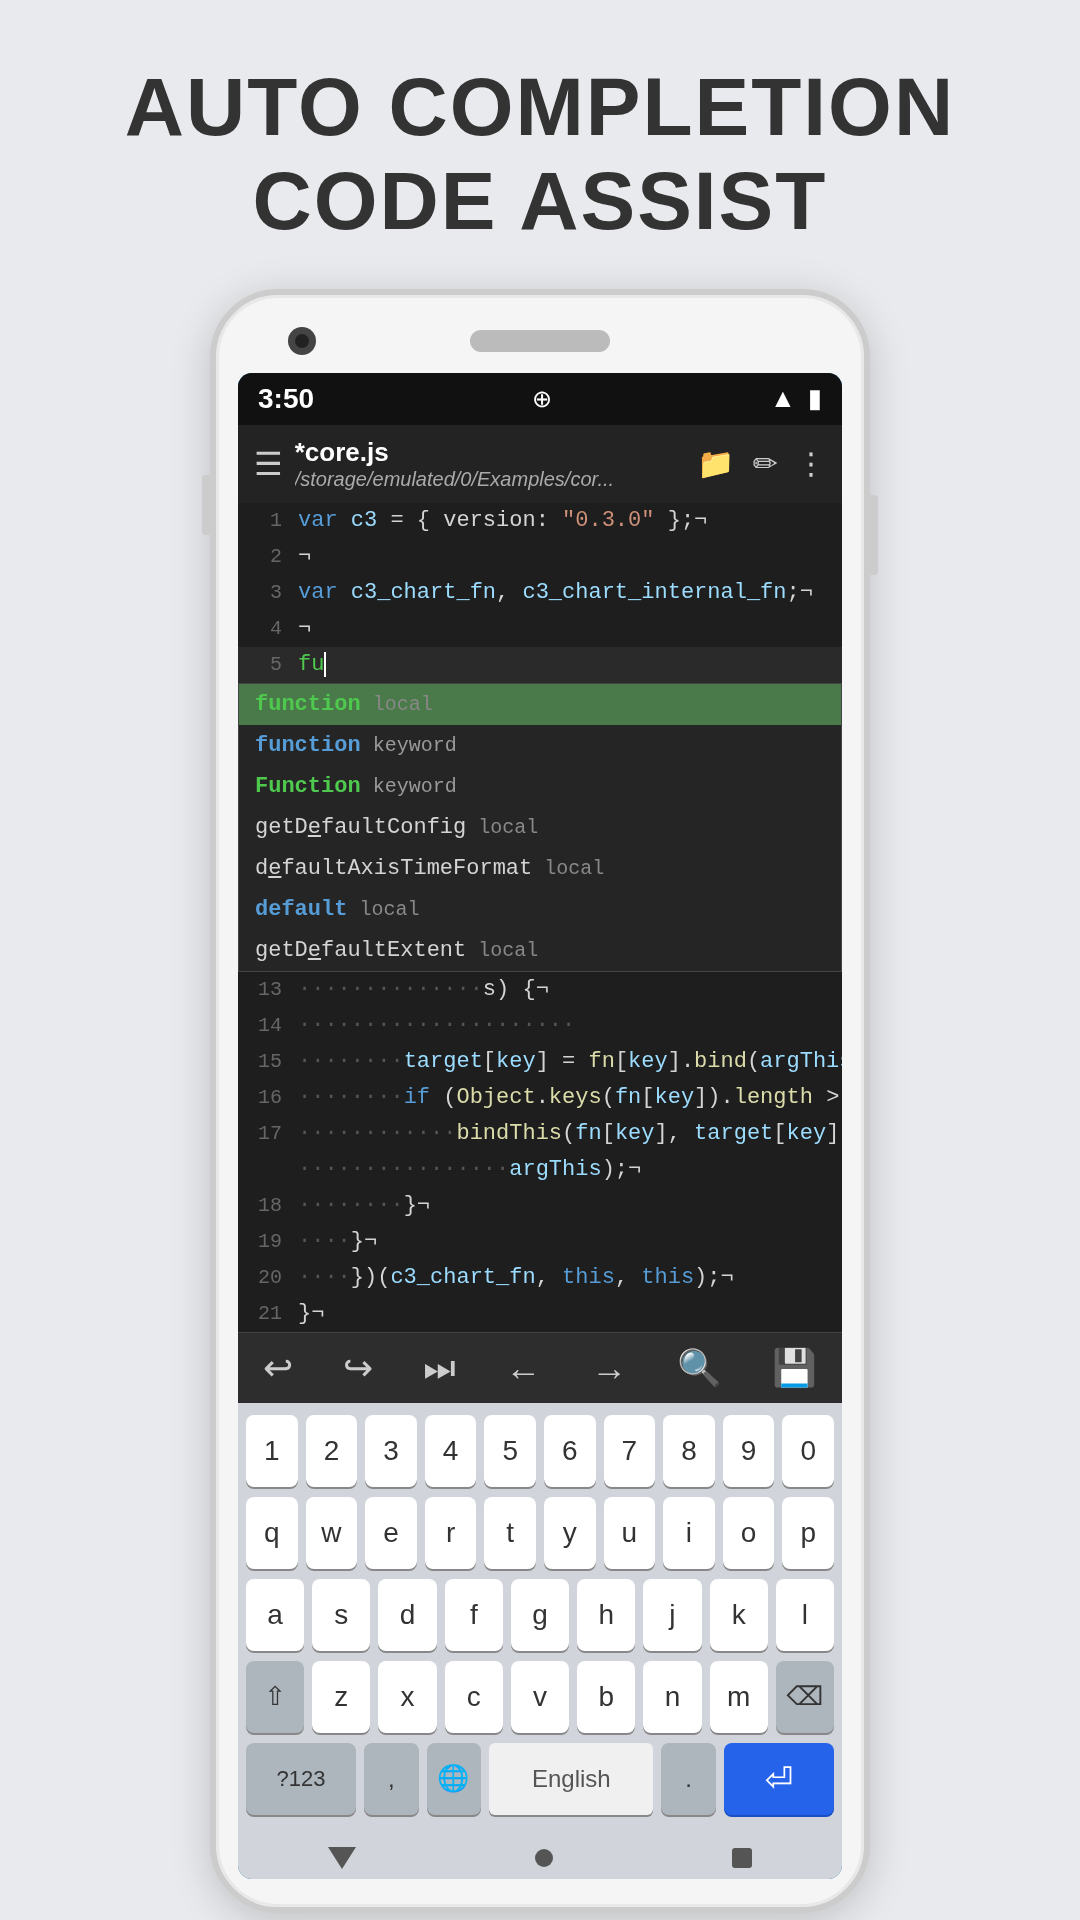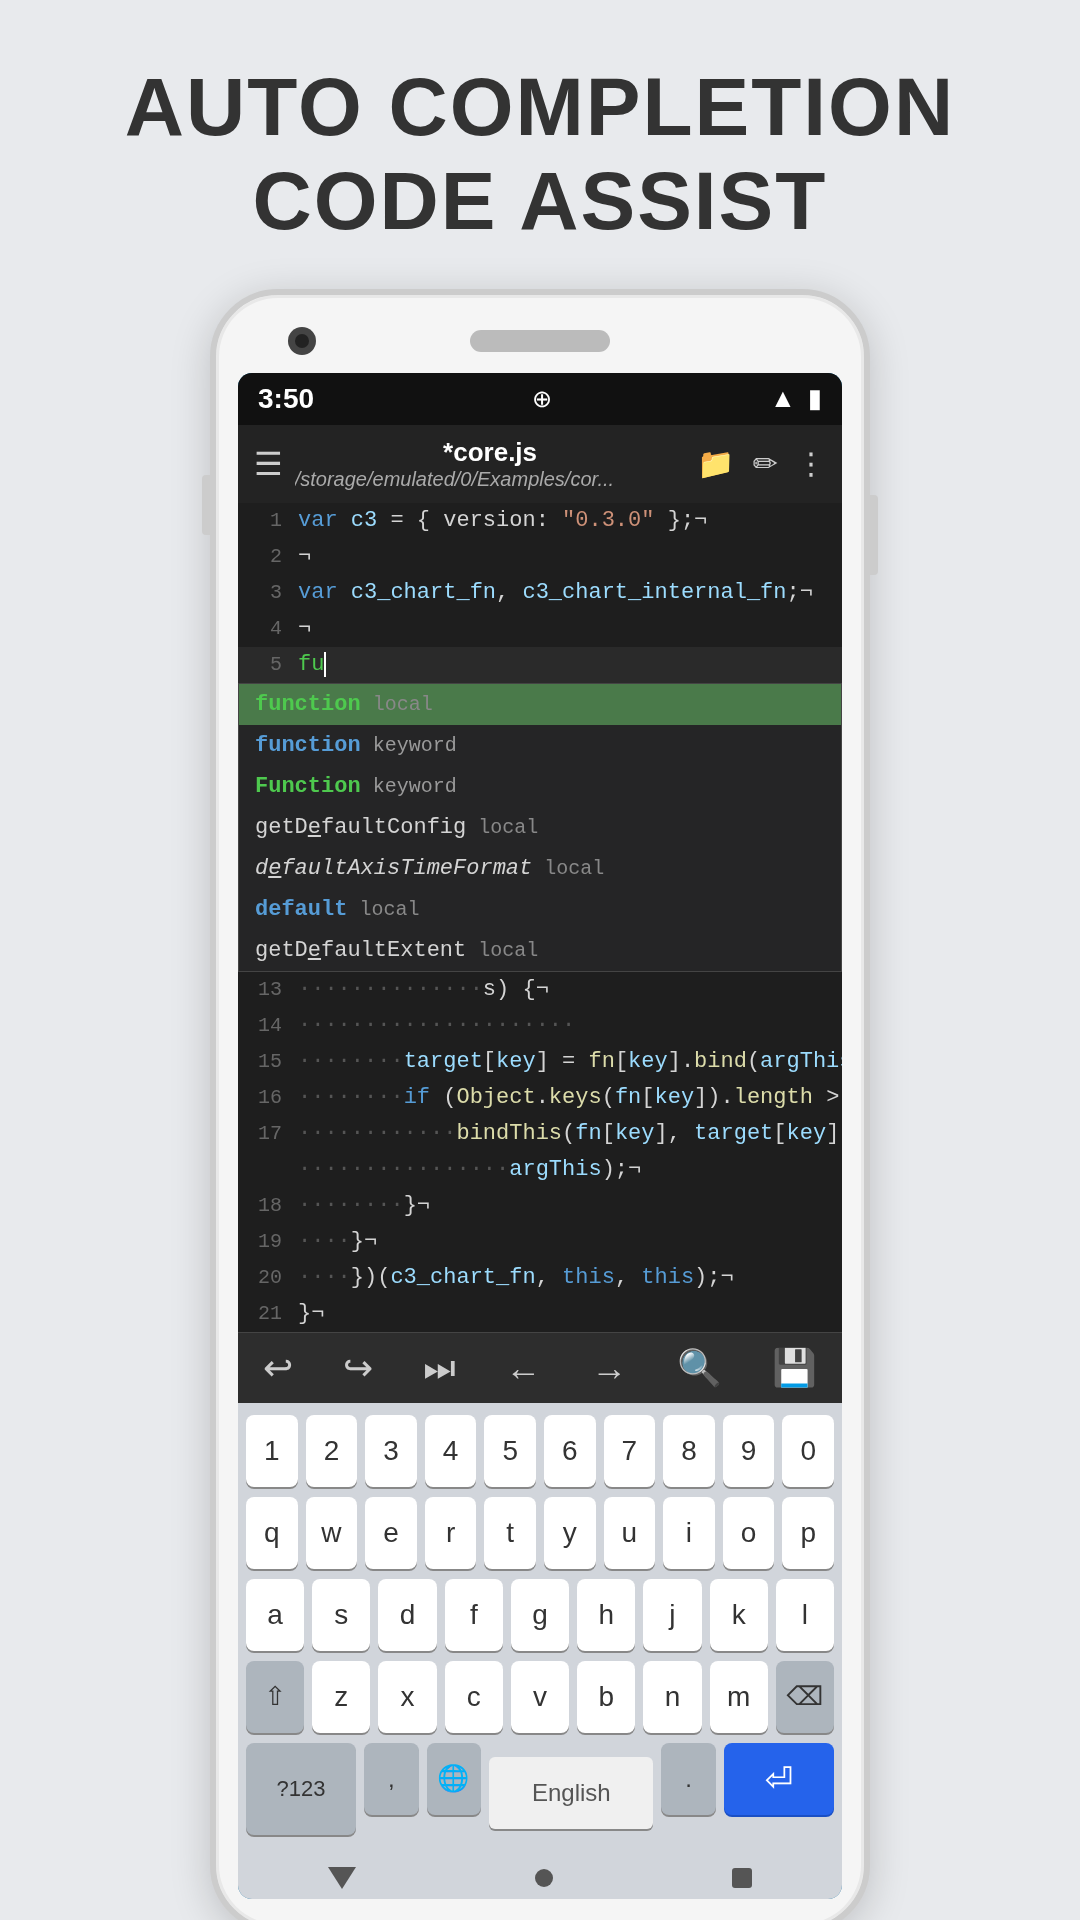--- a/index.html
+++ b/index.html
@@ -133,21 +133,20 @@
     }
     .toolbar-title-area {
       flex: 1;
       display: flex;
       flex-direction: column;
     }
     .toolbar-filename {
       color: white;
       font-size: 26px;
       font-weight: bold;
-      text-align: center;
     }
     .toolbar-path {
       color: #aaa;
       font-size: 20px;
       white-space: nowrap;
       overflow: hidden;
       text-overflow: ellipsis;
       font-style: italic;
     }
     .toolbar-actions {
@@ -281,38 +280,37 @@
       flex: 3;
       background: #f0f0f0;
       border-radius: 6px;
       height: 72px;
       display: flex;
       align-items: center;
       justify-content: center;
       font-size: 24px;
       color: #555;
       box-shadow: 0 2px 0 #888;
-      margin-top: 14px;
     }
     .key-enter {
       background: #2563eb;
       color: white;
       border-radius: 8px;
       width: 110px;
       height: 72px;
       display: flex;
       align-items: center;
       justify-content: center;
       font-size: 34px;
       box-shadow: 0 2px 0 #1a4fc4;
       cursor: pointer;
     }
     .key-bottom-special {
       width: 110px;
-      height: 92px;
+      height: 72px;
       font-size: 22px;
     }
 
     .phone-bottom-bar {
       display: flex;
       justify-content: space-around;
       align-items: center;
       padding: 14px 0 10px;
       background: #d1d5db;
     }
@@ -422,21 +420,21 @@
           <span class="ac-name cap">Function</span>
           <span class="ac-tag">keyword</span>
         </div>
 
         <div class="autocomplete-item">
           <span style="color:#d4d4d4;">getD<span style="text-decoration:underline;">e</span>faultConfig</span>
           <span class="ac-tag local">local</span>
         </div>
 
         <div class="autocomplete-item">
-          <span style="color:#d4d4d4;font-style:italic;">d<span style="text-decoration:underline;">e</span>faultAxisTimeFormat</span>
+          <span style="color:#d4d4d4;">d<span style="text-decoration:underline;">e</span>faultAxisTimeFormat</span>
           <span class="ac-tag local">local</span>
         </div>
 
         <div class="autocomplete-item">
           <span class="ac-name blue">default</span>
           <span class="ac-tag local">local</span>
         </div>
 
         <div class="autocomplete-item">
           <span style="color:#d4d4d4;">getD<span style="text-decoration:underline;">e</span>faultExtent</span>

